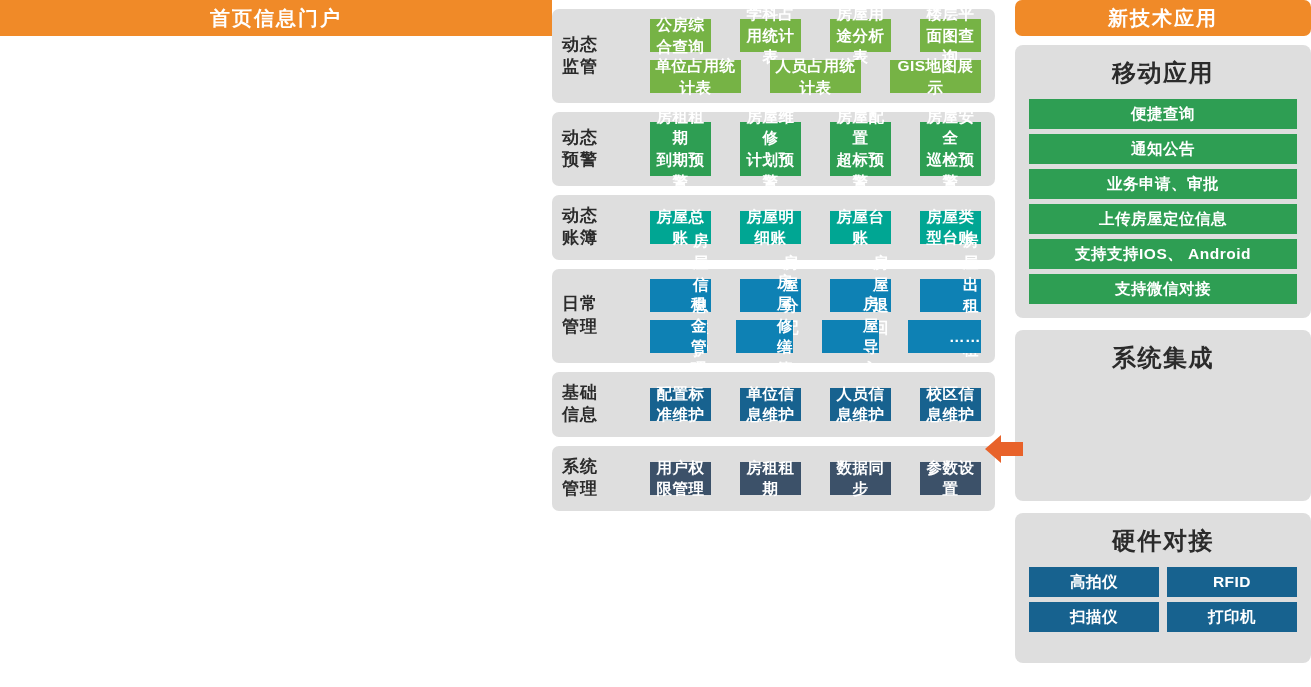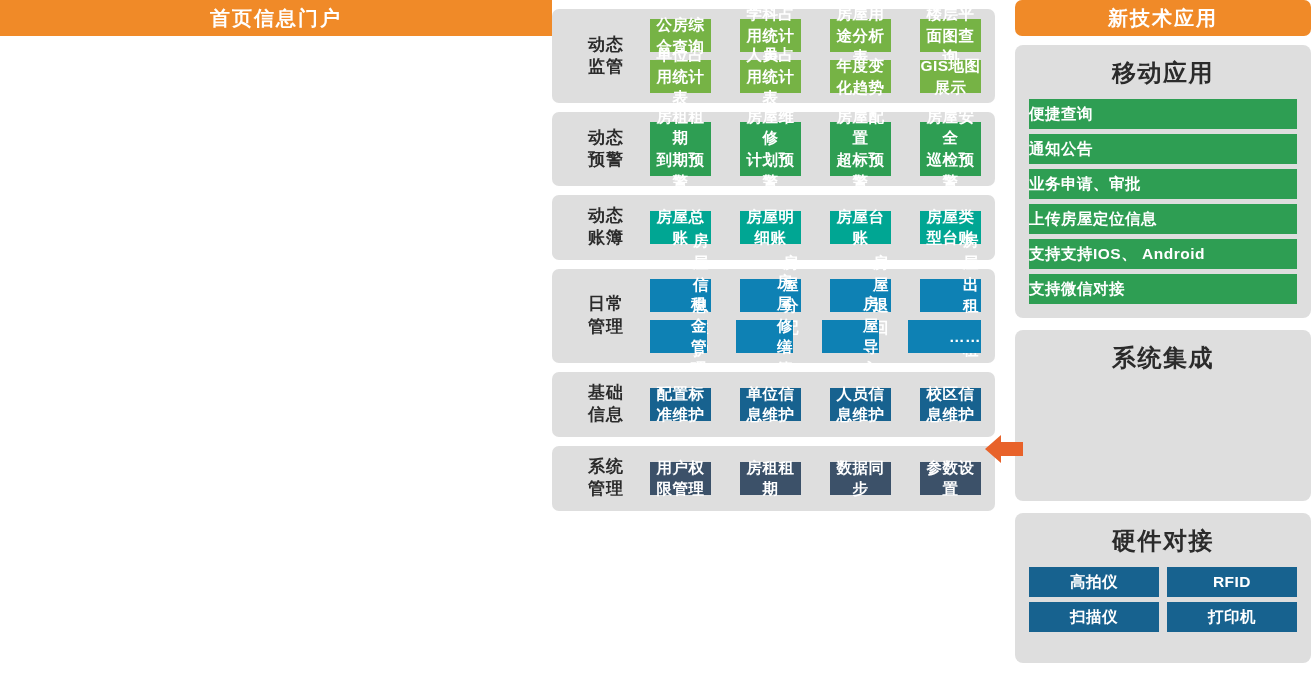--- a/index.html
+++ b/index.html
@@ -64,21 +64,20 @@
     border-radius: 7px;
     display: flex;
     align-items: center;
     padding: 10px 14px 10px 10px;
     box-sizing: border-box;
     position: relative;
   }
   .band-label {
     width: 88px;
     flex: 0 0 88px;
-    text-align: center;
     color: #2B2B2B;
     font-size: 17px;
     font-weight: bold;
     line-height: 1.32;
     letter-spacing: 1px;
     white-space: pre-line;
   }
   .band-tiles {
     flex: 1 1 auto;
     display: flex;
@@ -147,20 +146,21 @@
     margin-bottom: 10px;
   }
   .panel-list {
     display: flex;
     flex-direction: column;
     gap: 5px;
   }
   .panel-item {
     height: 30px;
     line-height: 30px;
+    text-align: center;
     color: #ffffff;
     font-size: 15.5px;
     font-weight: bold;
     letter-spacing: 0.5px;
   }
   .panel-grid {
     display: grid;
     grid-template-columns: 1fr 1fr;
     gap: 5px 8px;
   }
@@ -194,21 +194,20 @@
         <div class="band-tiles">
           <div class="tile-row">
             <div class="tile h-1line c-green-light">公房综合查询</div>
             <div class="tile h-1line c-green-light">学科占用统计表</div>
             <div class="tile h-1line c-green-light">房屋用途分析表</div>
             <div class="tile h-1line c-green-light">楼层平面图查询</div>
           </div>
           <div class="tile-row">
             <div class="tile h-1line c-green-light">单位占用统计表</div>
             <div class="tile h-1line c-green-light">人员占用统计表</div>
-            <div class="tile h-1line c-green-light">年度变化趋势</div>
             <div class="tile h-1line c-green-light">GIS地图展示</div>
           </div>
         </div>
       </div>
 
       <div class="band">
         <div class="band-label">动态
 预警</div>
         <div class="band-tiles">
           <div class="tile-row">

